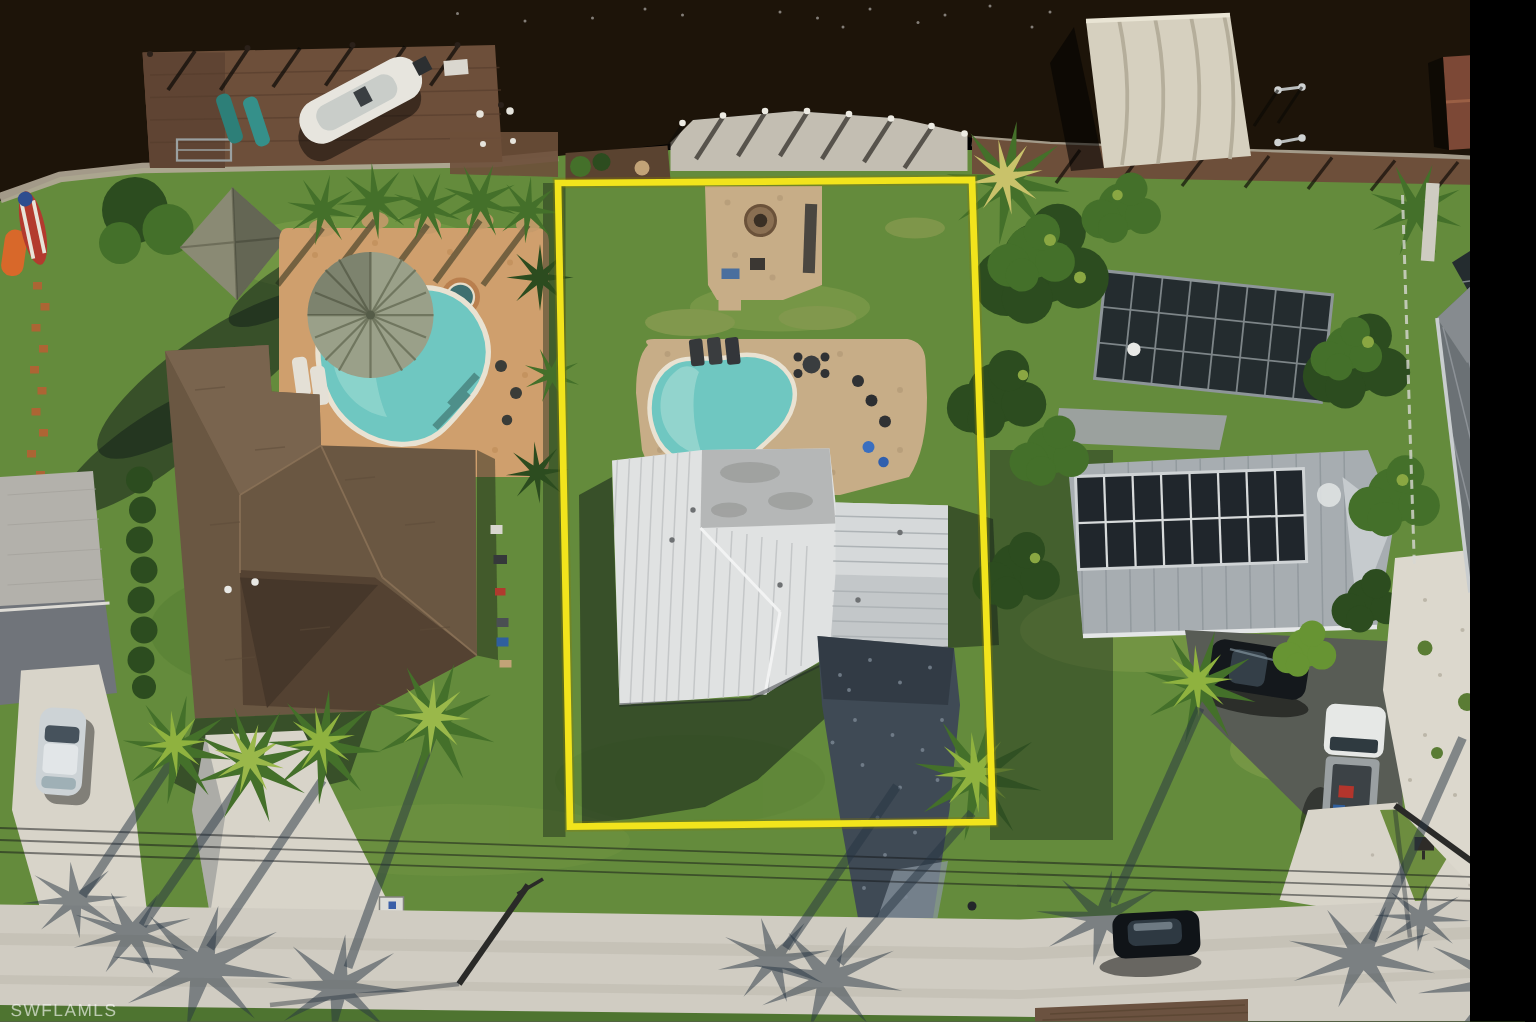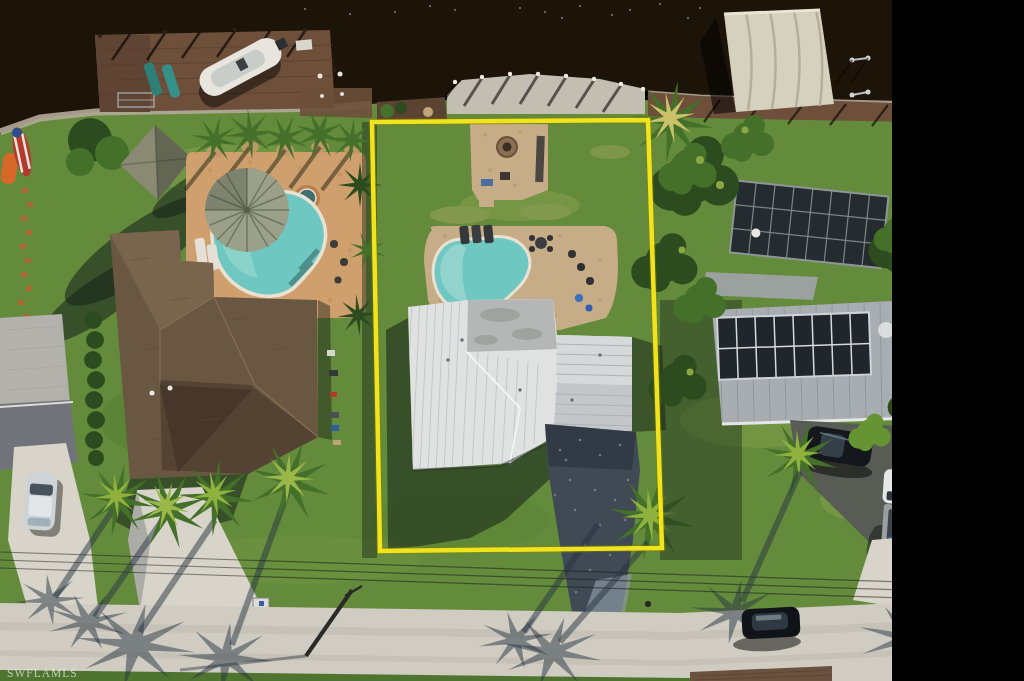--- a/index.html
+++ b/index.html
@@ -1,16 +1,16 @@
 <!DOCTYPE html>
 <html style="--water: #1d1409; --seawall: #b2a898; --dockWood: #6d4f3a; --boatWhite: #e7e5de; --canopy: #d6d0bf; --lawn: #648b3c; --lawnLight: #8aa852; --deckLeft: #cf9f6d; --deckCenter: #c7ad87; --pool: #6fc7c1; --poolShallow: #a5dcd4; --coping: #e9e2d2; --roofBrown: #6a5742; --roofBrownDark: #544232; --roofWhite: #e0e2e2; --roofFlatGray: #b5b7b7; --roofMetal: #a7adb1; --solar: #20262c; --screen: #242c2f; --rightRoof: #6b7175; --shell: #dcd8cd; --road: #d0ccc2; --concrete: #d8d4c9; --pebble: #3f4a55; --paverBrown: #6b5240; --treeDark: #2c4c1f; --treeMid: #44702a; --treeLight: #679433; --shadow: rgba(20,32,26,0.55); --roadShadow: rgba(38,52,66,0.5); --boundary: #f2e41c; --watermark: rgba(255,255,255,0.62);"><head>
 <meta charset="utf-8">
 <style>
   html,body{margin:0;padding:0;background:#000;}
-  .stage{width:892px;height:681px;position:relative;overflow:hidden;font-family:Liberation Serif, serif;}
+  .stage{width:980px;height:681px;position:relative;overflow:hidden;font-family:Liberation Sans, sans-serif;}
   svg{display:block;}
   .water{fill:var(--water);}
   .seawall{stroke:var(--seawall);}
   .dockwood{fill:var(--dockWood);}
   .boat{fill:var(--boatWhite);}
   .canopy{fill:var(--canopy);}
   .lawn{fill:var(--lawn);}
   .deckL{fill:var(--deckLeft);}
   .deckC{fill:var(--deckCenter);}
   .pool{fill:var(--pool);}

